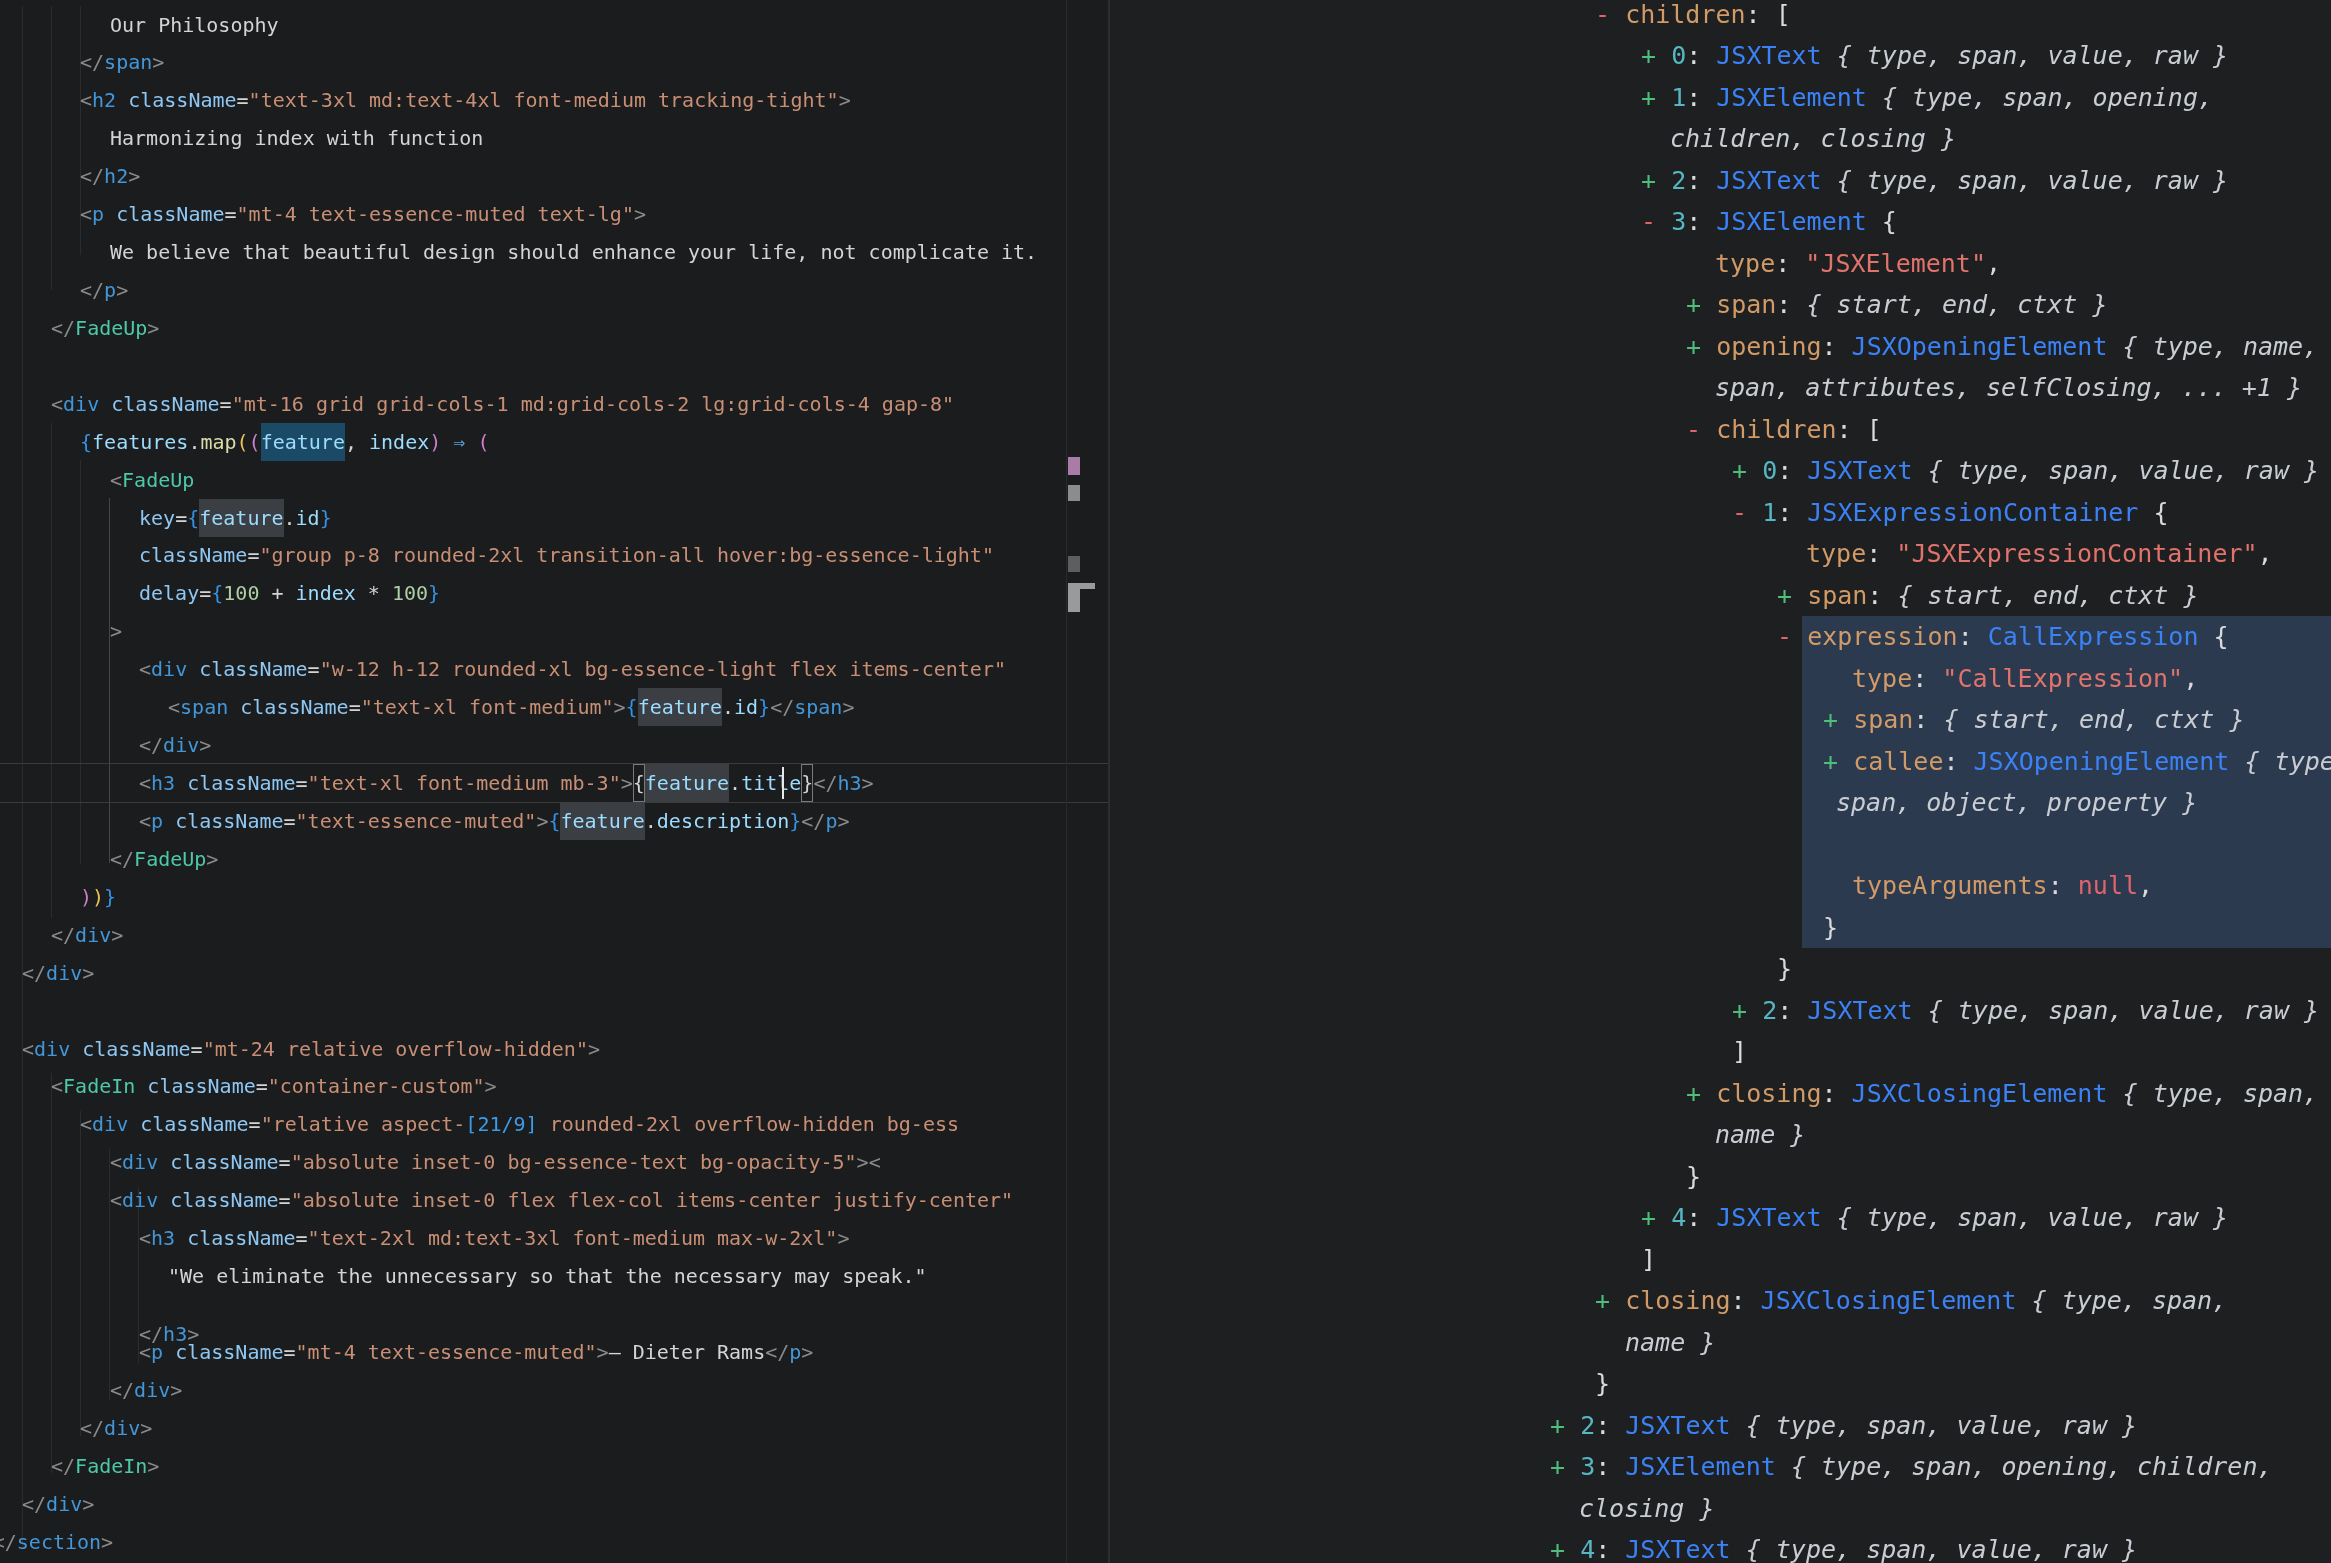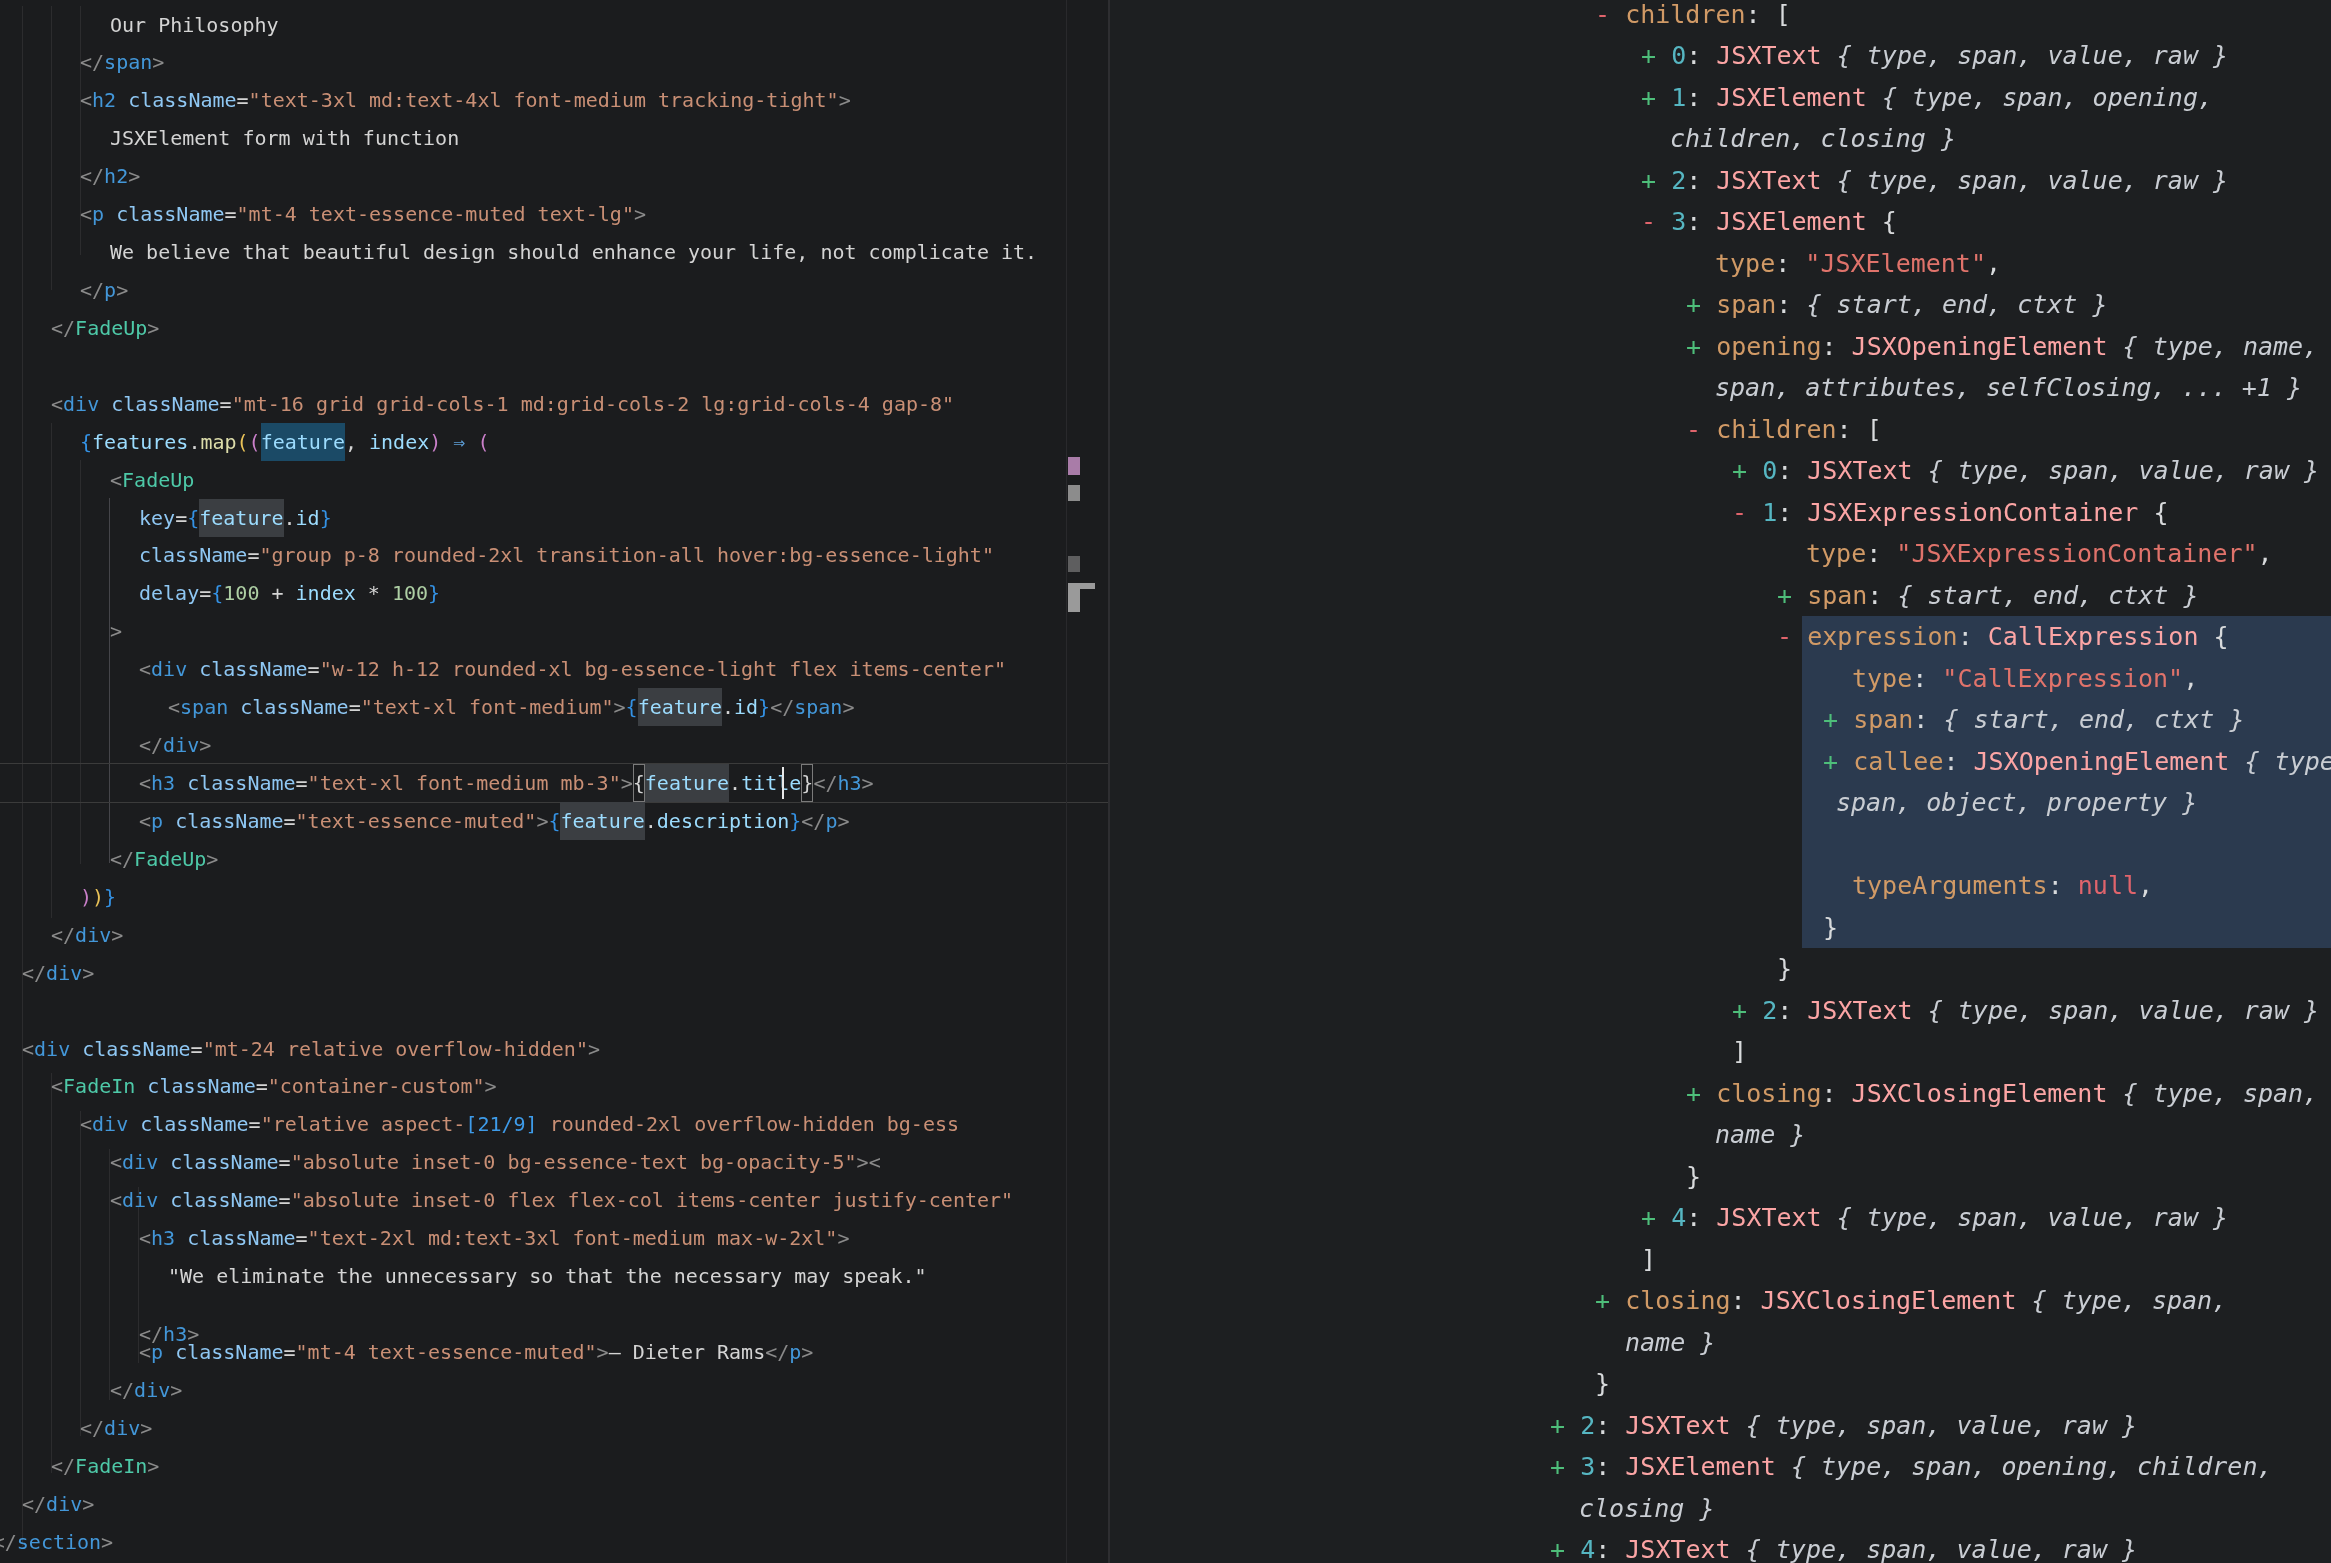--- a/index.html
+++ b/index.html
@@ -15,21 +15,21 @@
   .crow span,.arow span{display:inline-block;vertical-align:top}
   
   .pun{color:#8A8A8A}.tag{color:#4397D9}.attr{color:#8FC7F3}.str{color:#C98F75}
   .strb{color:#3E9BE9}.txt{color:#D4D4D4}.cmp{color:#4EC9A8}.var{color:#9CDCFE}
   .fn{color:#DCDCAA}.num{color:#AECFA4}.arrow{color:#5E9ED6}
   .bg{color:#E9C258}.bp{color:#C97FC9}.bb{color:#3492E5}
   .sel{background:#1B4A66}.hl{background:#3B3E42}
   .match{outline:1.4px solid #7A7A7A;outline-offset:-1.8px}
   
   .plus{color:#4EBE7A}.minus{color:#E0646C}.key{color:#D19A66}.idx{color:#56B6C2}
-  .node{color:#fca5a5}.pv{color:#C9CDD3;font-style:italic}.wh{color:#D8DADC}
+  .node{color:#3b82f6}.pv{color:#C9CDD3;font-style:italic}.wh{color:#D8DADC}
   .strv{color:#E0736B}.nullv{color:#E0646C}
   
   .guide{position:absolute;width:0.9px;background:#2C2C2E}
   .guide.bright{background:#45454A}
   #cur-line{position:absolute;left:0;width:1108px;border-top:0.9px solid #3B3B3B;border-bottom:0.9px solid #3B3B3B}
   #cursor{position:absolute;width:2.3px;background:#E8E8E8}
   .rmark{position:absolute}
   #ast-highlight{position:absolute;background:#2B3A4F}
 </style>
 </head>
@@ -44,21 +44,21 @@
       <div class="guide" style="left: 80px; top: 5.5px; height: 249px;"></div>
       <div class="guide" style="left: 80px; top: 460px; height: 404px;"></div>
       <div class="guide" style="left: 80px; top: 1111px; height: 325px;"></div>
       <div class="guide bright" style="left: 109px; top: 498px; height: 365px;"></div>
       <div class="guide" style="left: 109px; top: 1149px; height: 251px;"></div>
       <div class="guide" style="left: 138px; top: 1187px; height: 176px;"></div>
       <div id="cur-line" style="top: 763px; height: 38px;"></div>
       <div class="crow" style="left: 110px; top: 5.5px;"><span class="txt">Our Philosophy</span></div>
       <div class="crow" style="left: 80px; top: 43px;"><span class="pun">&lt;/</span><span class="tag">span</span><span class="pun">&gt;</span></div>
       <div class="crow" style="left: 80px; top: 81px;"><span class="pun">&lt;</span><span class="tag">h2</span><span class="txt"> </span><span class="attr">className</span><span class="txt">=</span><span class="str">"text-3xl md:text-4xl font-medium tracking-tight"</span><span class="pun">&gt;</span></div>
-      <div class="crow" style="left: 110px; top: 119px;"><span class="txt">JSXElement form with function</span></div>
+      <div class="crow" style="left: 110px; top: 119px;"><span class="txt">Harmonizing index with function</span></div>
       <div class="crow" style="left: 80px; top: 157px;"><span class="pun">&lt;/</span><span class="tag">h2</span><span class="pun">&gt;</span></div>
       <div class="crow" style="left: 80px; top: 195px;"><span class="pun">&lt;</span><span class="tag">p</span><span class="txt"> </span><span class="attr">className</span><span class="txt">=</span><span class="str">"mt-4 text-essence-muted text-lg"</span><span class="pun">&gt;</span></div>
       <div class="crow" style="left: 110px; top: 233px;"><span class="txt">We believe that beautiful design should enhance your life, not complicate it.</span></div>
       <div class="crow" style="left: 80px; top: 271px;"><span class="pun">&lt;/</span><span class="tag">p</span><span class="pun">&gt;</span></div>
       <div class="crow" style="left: 51px; top: 309px;"><span class="pun">&lt;/</span><span class="cmp">FadeUp</span><span class="pun">&gt;</span></div>
       <div class="crow" style="left: -7.3px; top: 347px;"></div>
       <div class="crow" style="left: 51px; top: 385px;"><span class="pun">&lt;</span><span class="tag">div</span><span class="txt"> </span><span class="attr">className</span><span class="txt">=</span><span class="str">"mt-16 grid grid-cols-1 md:grid-cols-2 lg:grid-cols-4 gap-8"</span></div>
       <div class="crow" style="left: 80px; top: 423px;"><span class="bb">{</span><span class="var">features</span><span class="txt">.</span><span class="fn">map</span><span class="bg">(</span><span class="bp">(</span><span class="var sel">feature</span><span class="txt">,</span><span class="txt"> </span><span class="var">index</span><span class="bp">)</span><span class="txt"> </span><span class="arrow">⇒</span><span class="txt"> </span><span class="bp">(</span></div>
       <div class="crow" style="left: 110px; top: 461px;"><span class="pun">&lt;</span><span class="cmp">FadeUp</span></div>
       <div class="crow" style="left: 139px; top: 499px;"><span class="attr">key</span><span class="txt">=</span><span class="bb">{</span><span class="var hl">feature</span><span class="txt">.</span><span class="var">id</span><span class="bb">}</span></div>

